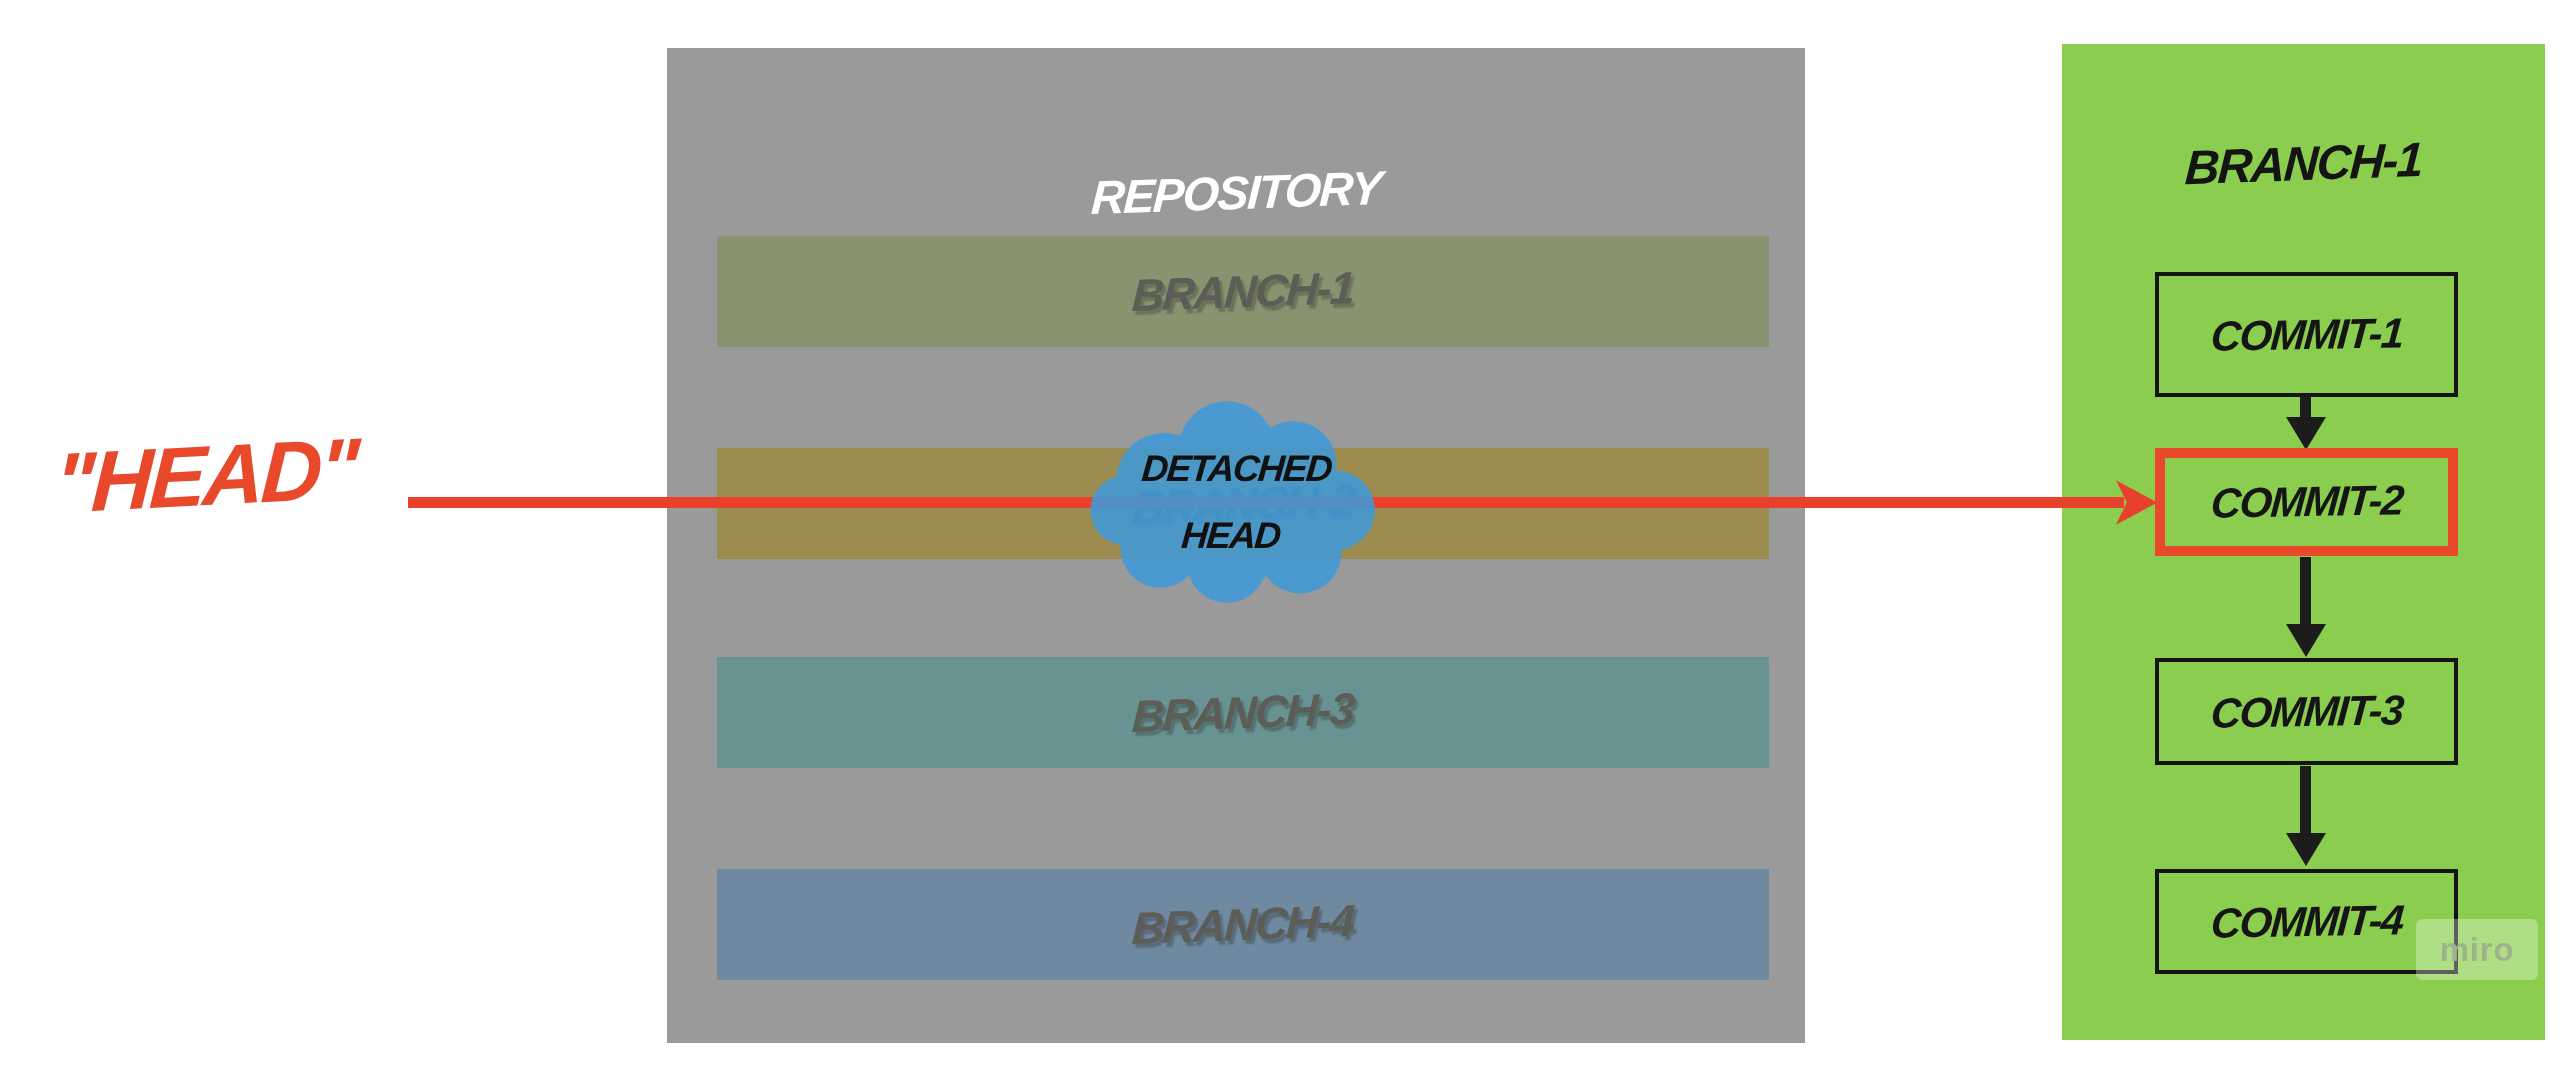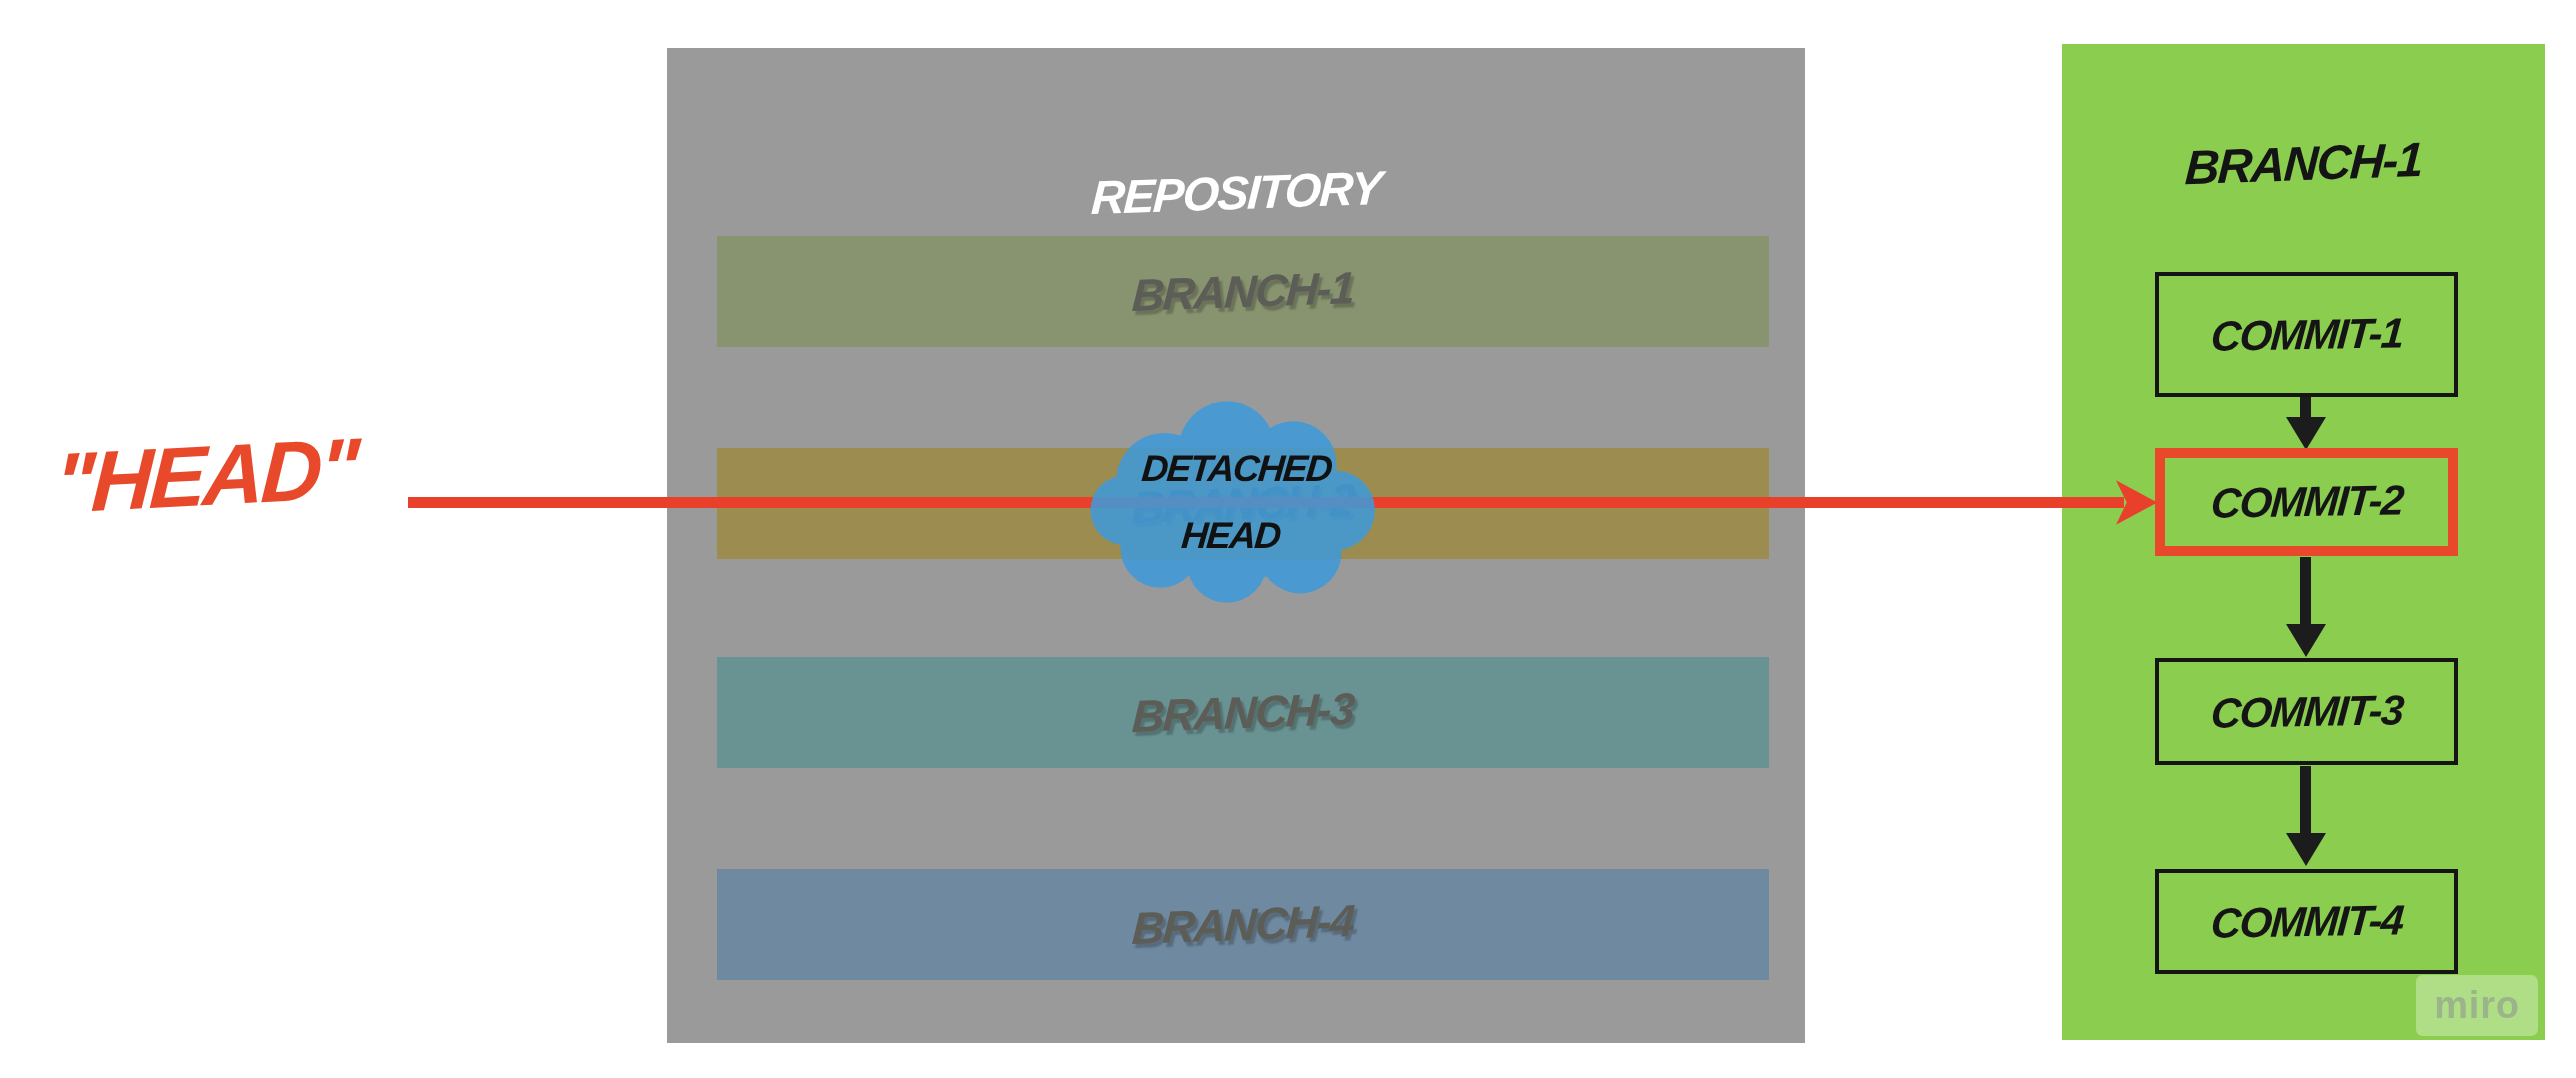--- a/index.html
+++ b/index.html
@@ -68,24 +68,24 @@
 
   .arrow-stem{position:absolute;left:238px;width:11px;background:#1C1C1C;}
   .arrow-head{
     position:absolute;left:224px;width:0;height:0;
     border-left:20px solid transparent;border-right:20px solid transparent;
     border-top:33px solid #1C1C1C;
   }
 
   
   .watermark{
-    position:absolute;left:2416px;top:975px;width:122px;height:61px;
+    position:absolute;left:2416px;top:919px;width:122px;height:61px;
     background:rgba(255,255,255,0.32);border-radius:6.7px;
     display:flex;align-items:center;justify-content:center;
-    font-size:38px;font-weight:bold;color:#9CB489;letter-spacing:0.8px;z-index:3;
+    font-size:33px;font-weight:bold;color:#9CB489;letter-spacing:0.8px;z-index:3;
   }
 </style>
 </head>
 <body>
 
 <div id="canvas">
 
   <div class="head-label comic">"HEAD"</div>
 
   <div class="red-line"></div>

